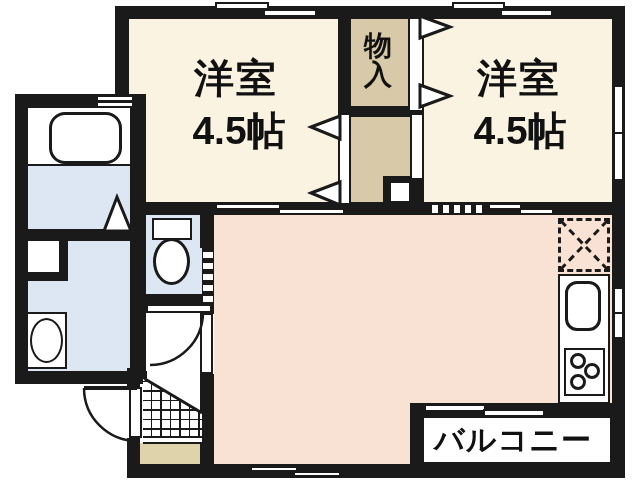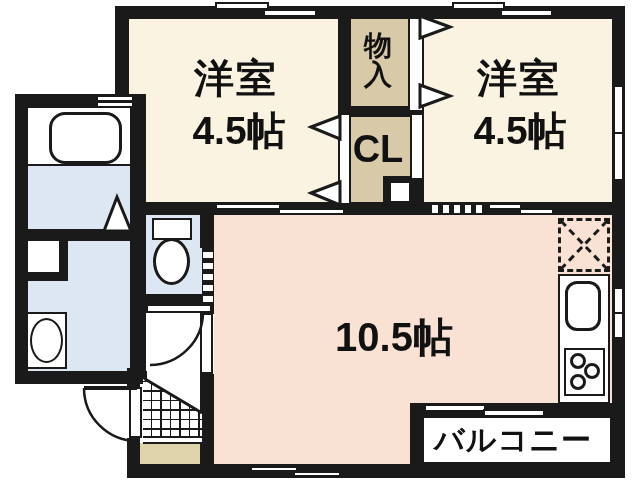--- a/index.html
+++ b/index.html
@@ -126,17 +126,15 @@
     <line x1="607" y1="221" x2="561" y2="269" stroke="#1a1a1a" stroke-width="3" stroke-dasharray="7,5"></line>
     <line x1="145" y1="379" x2="202" y2="413" stroke="#1a1a1a" stroke-width="3"></line>
   </svg>
 
   <div class="lbl" style="left:236px;top:78px;font-size:40px;letter-spacing:2px;">洋室</div>
   <div class="lbl" style="left:239px;top:131px;font-size:39px;">4.5帖</div>
   <div class="lbl" style="left:519px;top:78px;font-size:40px;letter-spacing:2px;">洋室</div>
   <div class="lbl" style="left:520px;top:131px;font-size:39px;">4.5帖</div>
   <div class="lbl lbl-v" style="left:378px;top:60px;font-size:28px;">物
 入</div>
-  <div class="lbl" style="left:378px;top:150px;font-size:38px;">CL</div>
-  <div class="lbl" style="left:394px;top:337px;font-size:40px;">10.5帖</div>
   <div class="lbl" style="left:513px;top:440px;font-size:30px;letter-spacing:1px;">バルコニー</div>
 
 </div>
 
 </body></html>

